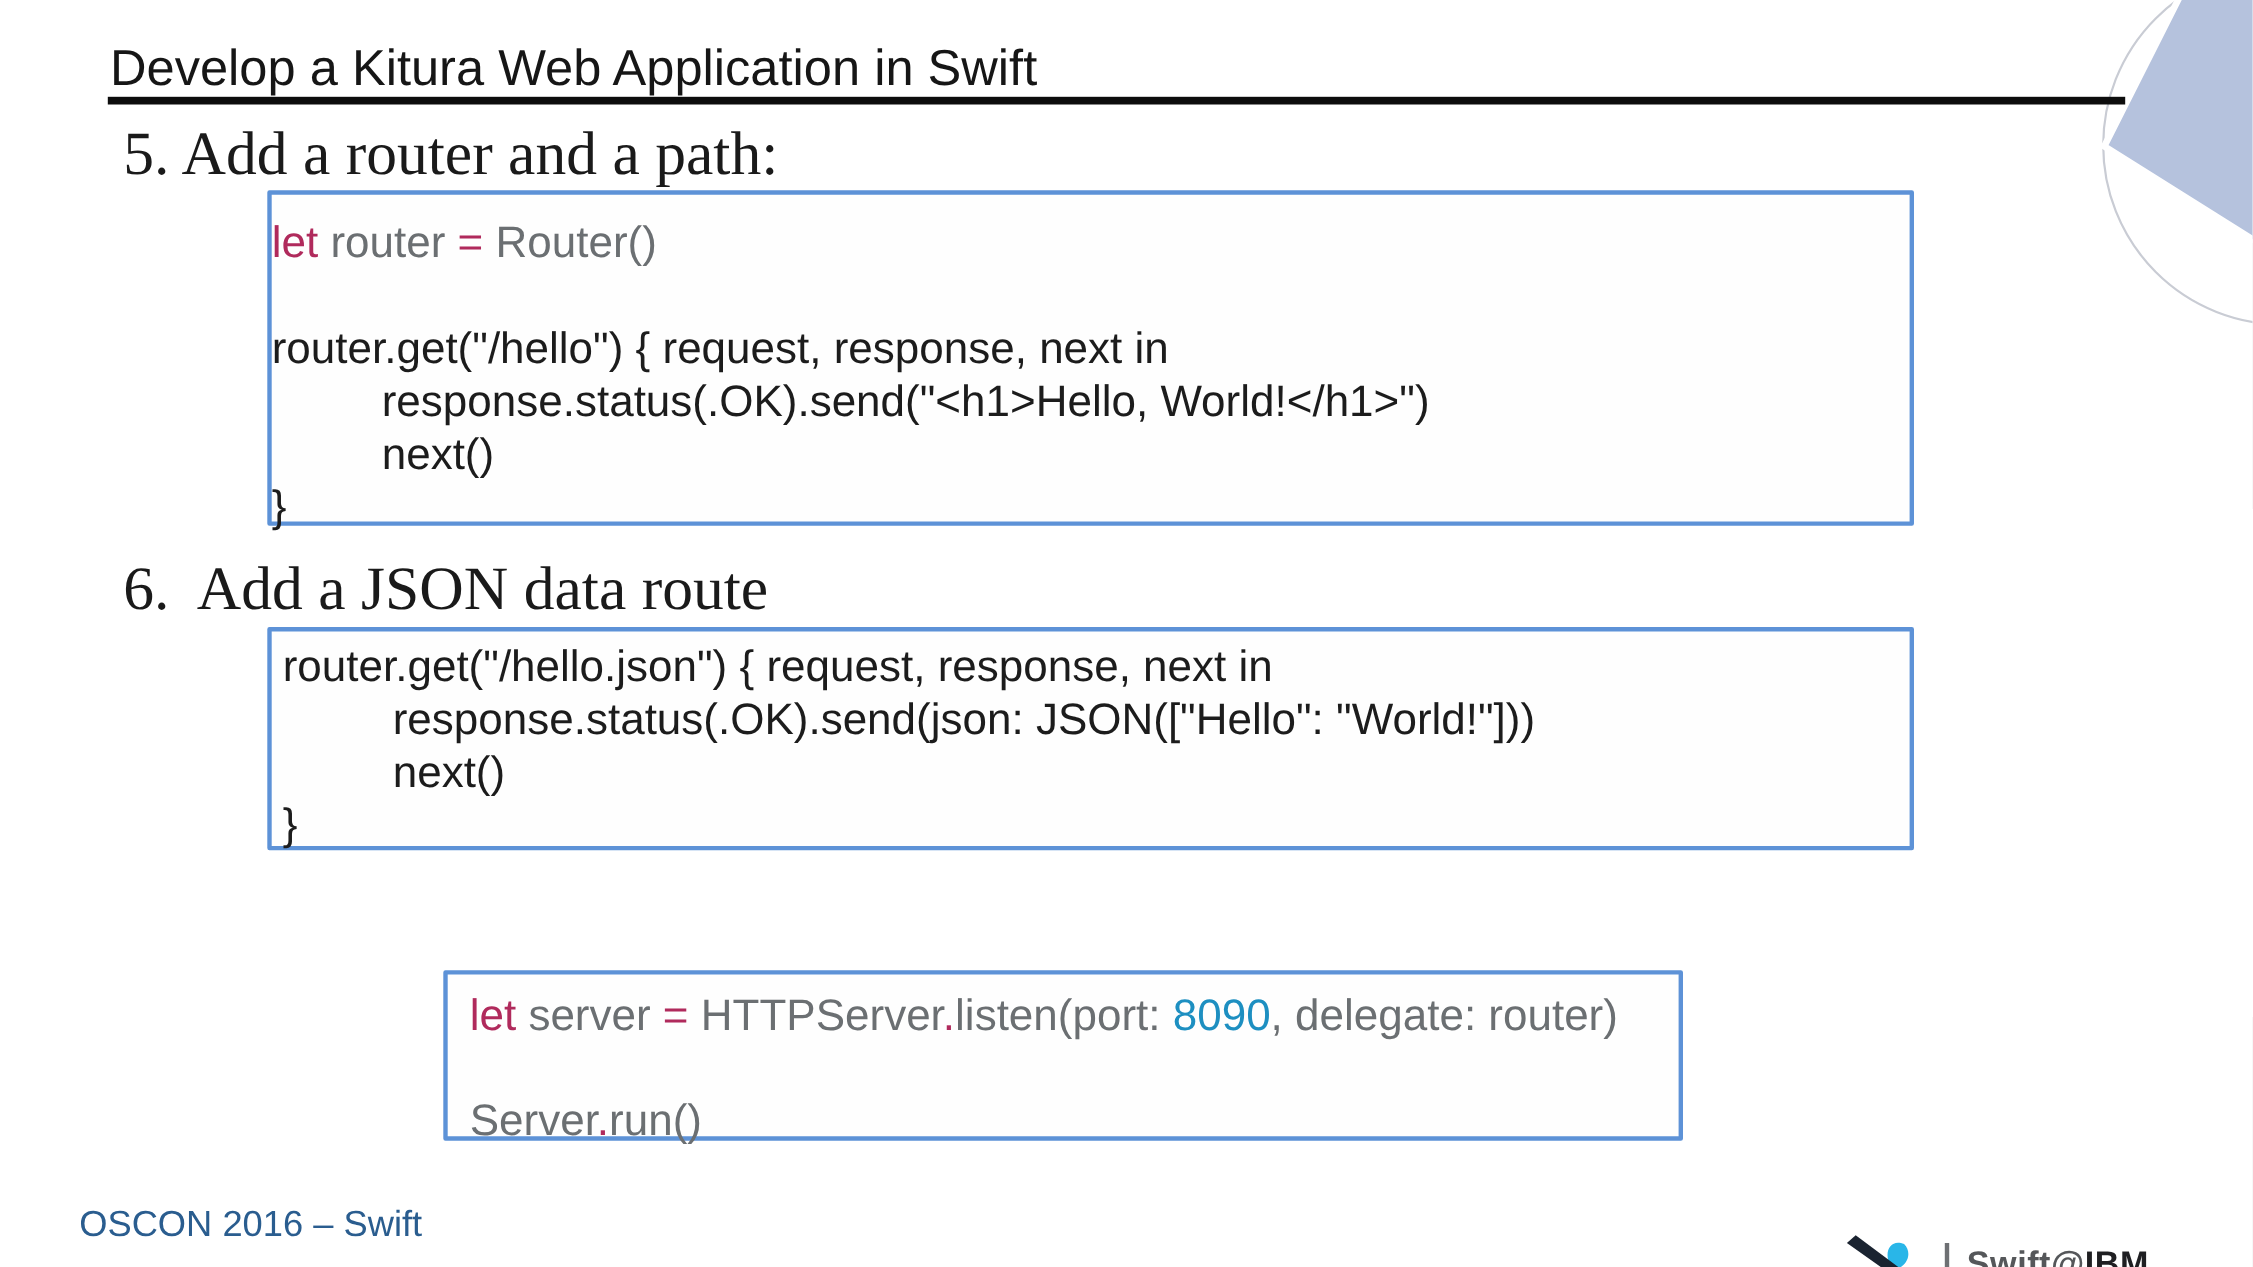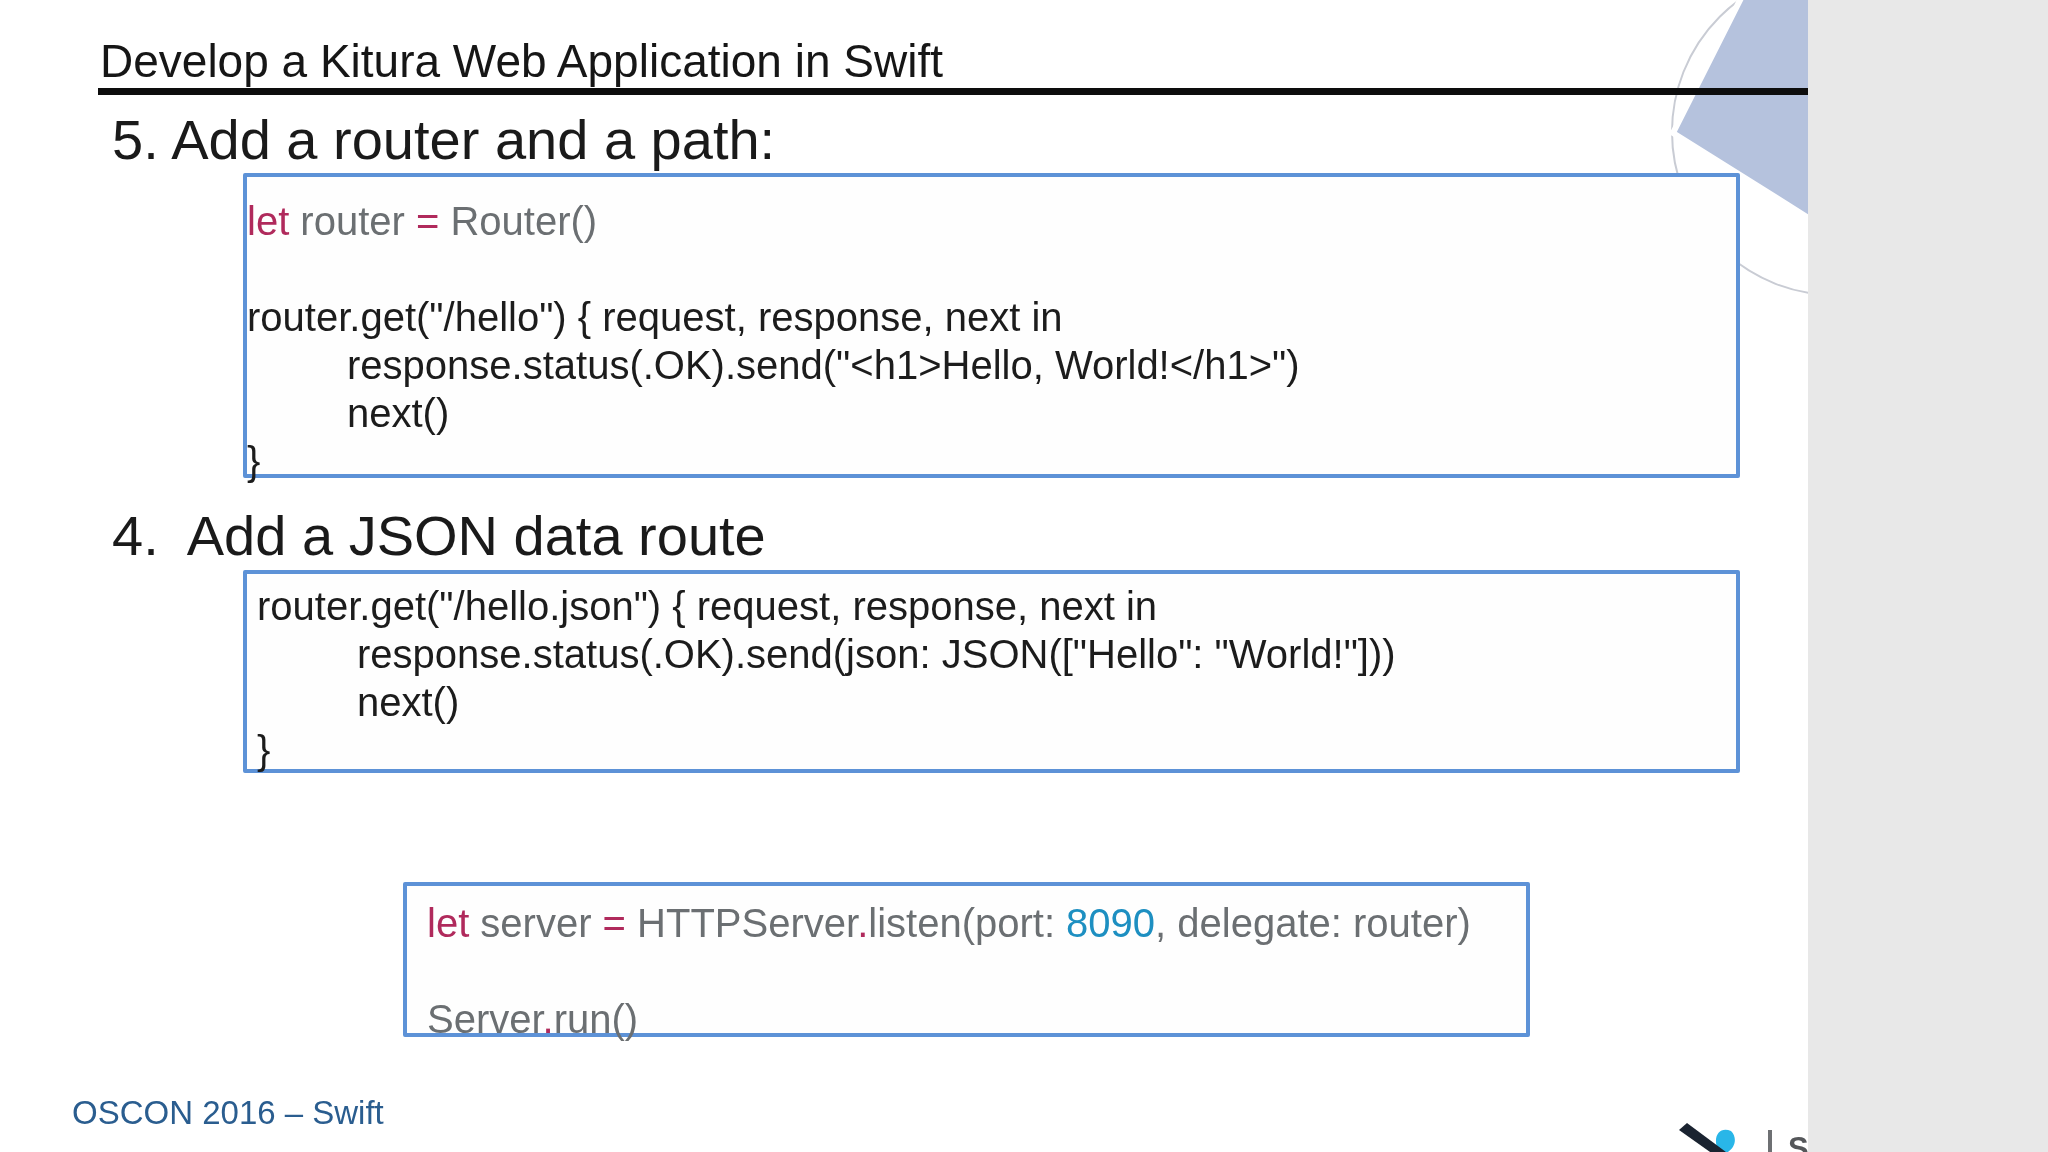--- a/index.html
+++ b/index.html
@@ -1,18 +1,18 @@
 <!DOCTYPE html>
 <html><head>
 <meta charset="utf-8">
 <style>
   html,body{margin:0;padding:0;background:#e8e8e8;}
   .slide{
     position:relative;
-    width:1808px;height:1152px;
+    width:2048px;height:1152px;
     background:#ffffff;
     overflow:hidden;
     font-family:"Liberation Sans", sans-serif;
     color:#1c1c1c;
   }
   
   .title{
     position:absolute;left:100px;top:36px;
     font-size:46px;line-height:1.1;color:#161616;
     letter-spacing:0;
@@ -21,20 +21,21 @@
     position:absolute;left:98px;top:88px;
     width:1834px;height:7px;background:#0d0d0d;
   }
   
   .corner-decor{position:absolute;right:0;top:0;}
   
   .sec-heading{
     position:absolute;left:112px;
     font-size:56px;line-height:1.15;color:#1a1a1a;
     white-space:pre;
+    font-family:Liberation Serif, serif;
   }
   .h5{top:108px;}
   .h6{top:504px;}
   .h7{top:790px;}
   
   .code-box{
     position:absolute;
     border:4px solid #5d92d7;border-radius:2px;
     background:#fefefe;
     box-sizing:border-box;
@@ -76,21 +77,21 @@
     <circle cx="227" cy="132" r="163" fill="none" stroke="#c9ccd4" stroke-width="2"></circle>
     <polygon points="65,133 182,-99 402,39 285,271" fill="#b5c2dd" stroke="#ffffff" stroke-width="6"></polygon>
   </svg>
 
   <div class="title">Develop a Kitura Web Application in Swift</div>
   <div class="title-underline"></div>
 
   <div class="sec-heading h5">5. Add a router and a path:</div>
   <div class="code-box box5"><div class="code-line"><span class="tok-kw">let</span><span class="tok-gray"> router </span><span class="tok-kw">=</span><span class="tok-gray"> Router()</span></div><div class="code-line">&nbsp;</div><div class="code-line"><span class="tok-dark">router.get("/hello") { request, response, next in</span></div><div class="code-line indent"><span class="tok-dark">response.status(.OK).send("&lt;h1&gt;Hello, World!&lt;/h1&gt;")</span></div><div class="code-line indent"><span class="tok-dark">next()</span></div><div class="code-line"><span class="tok-dark">}</span></div></div>
 
-  <div class="sec-heading h6">4.  Add a JSON data route</div>
+  <div class="sec-heading h6">6.  Add a JSON data route</div>
   <div class="code-box box6"><div class="code-line"><span class="tok-dark">router.get("/hello.json") { request, response, next in</span></div><div class="code-line indent"><span class="tok-dark">response.status(.OK).send(json: JSON(["Hello": "World!"]))</span></div><div class="code-line indent"><span class="tok-dark">next()</span></div><div class="code-line"><span class="tok-dark">}</span></div></div>
 
   <div class="code-box box7"><div class="code-line"><span class="tok-kw">let</span><span class="tok-gray"> server </span><span class="tok-kw">=</span><span class="tok-gray"> HTTPServer</span><span class="tok-kw">.</span><span class="tok-gray">listen(port: </span><span class="tok-num">8090</span><span class="tok-gray">, delegate: router)</span></div><div class="code-line">&nbsp;</div><div class="code-line"><span class="tok-gray">Server</span><span class="tok-kw">.</span><span class="tok-gray">run()</span></div></div>
 
   <div class="footer-text">OSCON 2016 – Swift</div>
 
   <div class="brand">
     <svg width="80" height="62" viewBox="0 0 80 62">
       <path d="M40,32 C34,18 42,8 53,13 C60,20 57,31 48,35 C44,36 41,35 40,32 Z" fill="#29b6e8"></path>
       <path d="M1,12 L9,5 L56,40 L49,46 Z" fill="#1a2330"></path>

